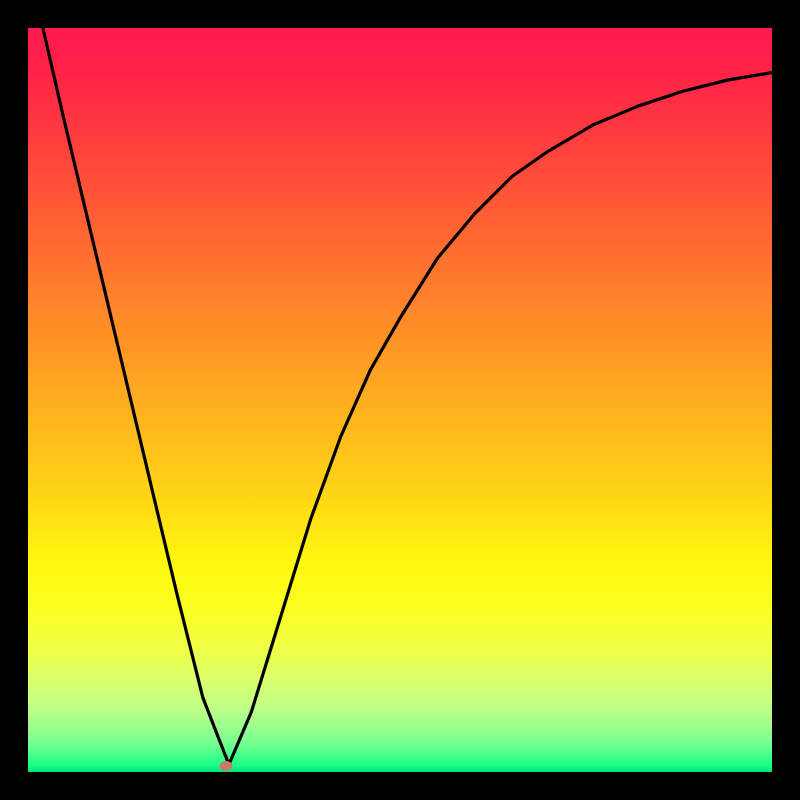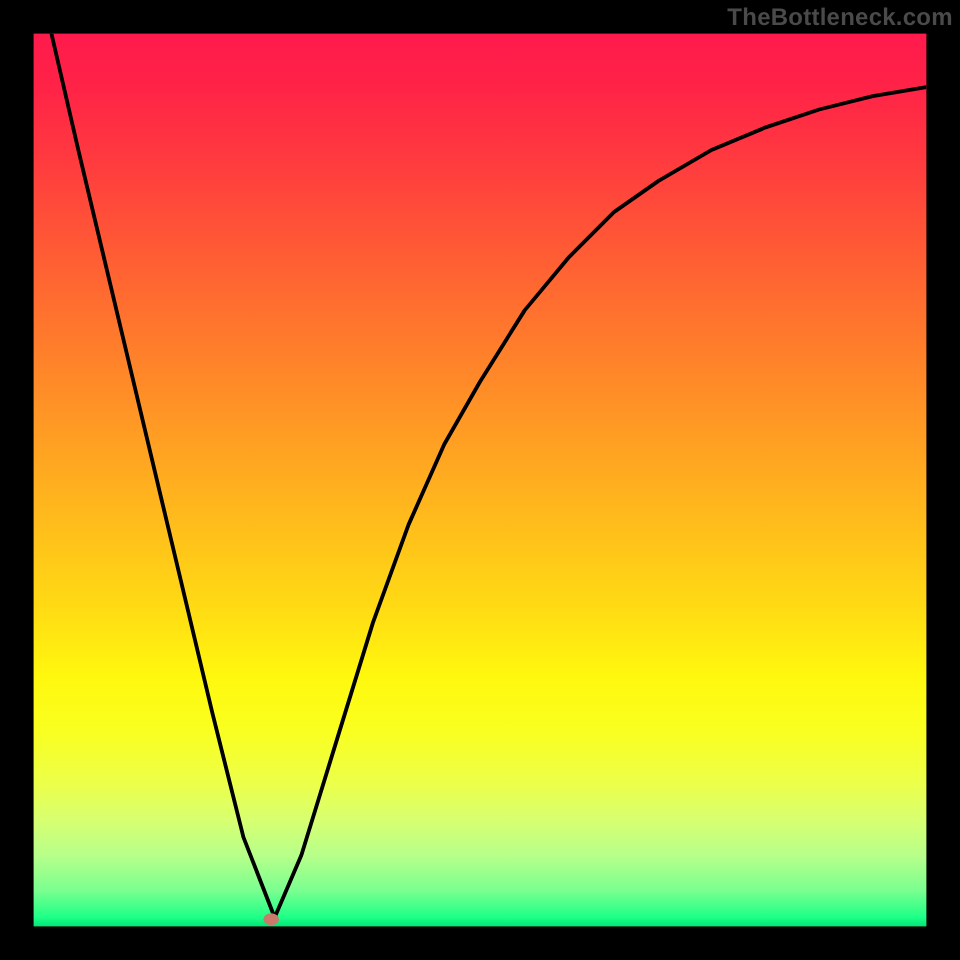--- a/index.html
+++ b/index.html
@@ -68,21 +68,20 @@
     background: #c97a6a;
     border-radius: 50%;
     z-index: 4;
     transform: translate(-50%, -50%);
   }
 </style>
 </head>
 <body>
 
 <div class="frame">
-  <div class="watermark">TheBottleneck.com</div>
 
   <div class="plot">
     <svg class="curve" viewBox="0 0 744 744" preserveAspectRatio="none">
       <path id="curve-path" d="M14.88 0.00 L37.20 96.72 L74.40 252.96 L111.60 409.20 L148.80 565.44 L174.84 669.60 L200.88 736.56 L223.20 684.48 L252.96 587.76 L282.72 491.04 L312.48 409.20 L342.24 342.24 L372.00 290.16 L409.20 230.64 L446.40 186.00 L483.60 148.80 L520.80 122.76 L565.44 96.72 L610.08 78.12 L654.72 63.24 L699.36 52.08 L744.00 44.64" fill="none" stroke="#000" stroke-width="3.2" stroke-linecap="round" stroke-linejoin="round"></path>
     </svg>
     <div class="marker" id="marker" style="left: 197.904px; top: 738.048px;"></div>
   </div>
 </div>
 
 </body></html>

